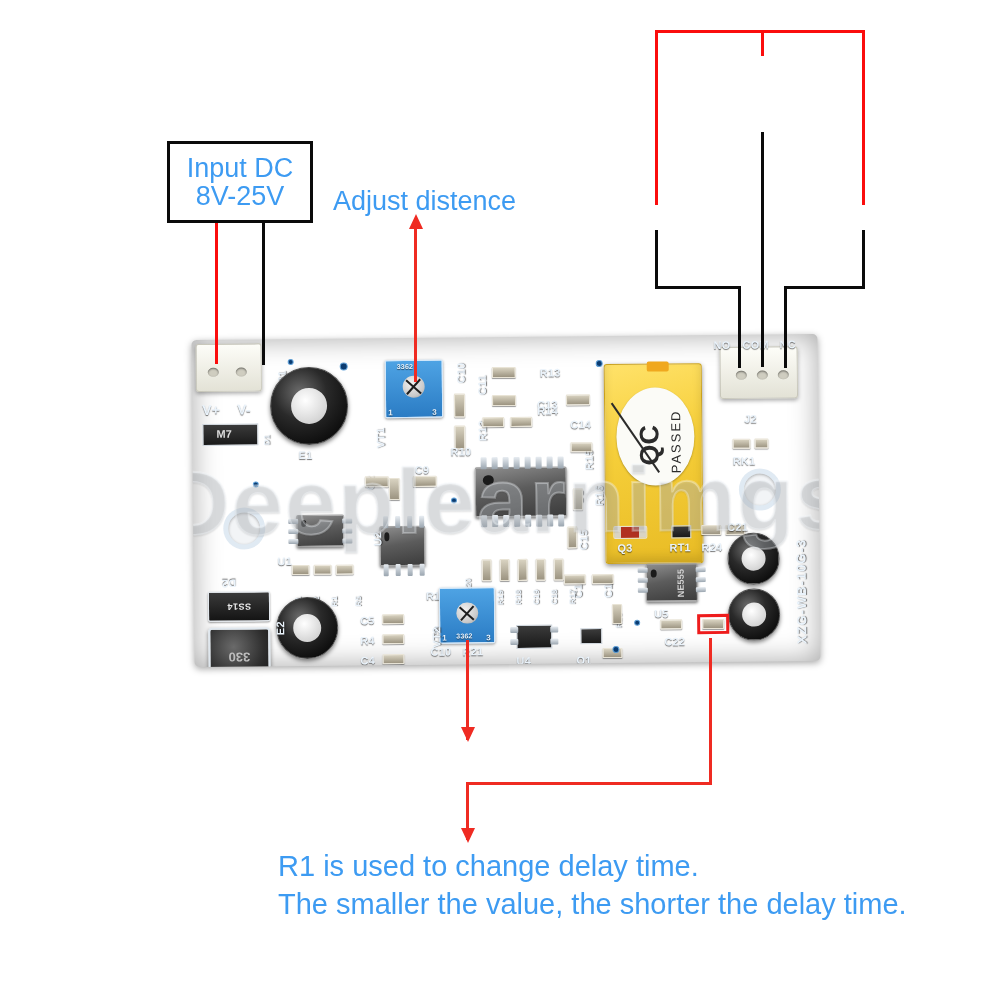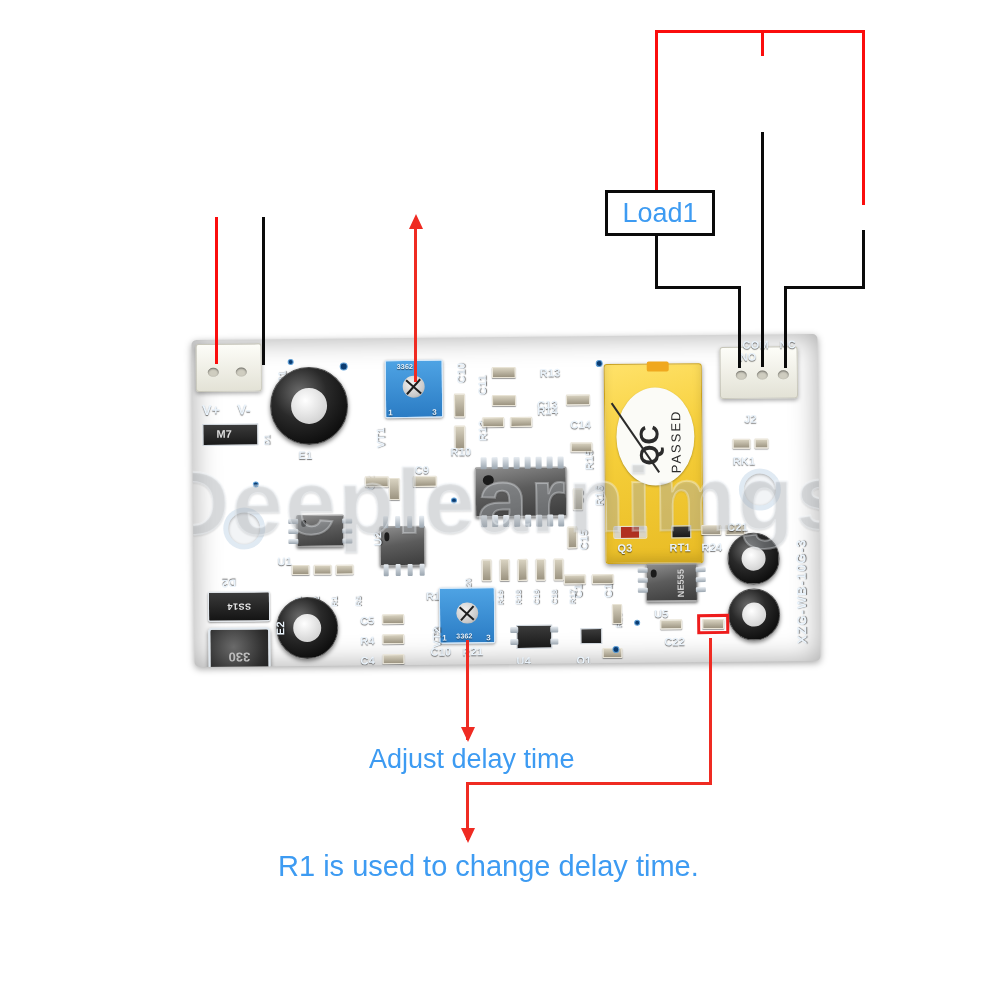--- a/index.html
+++ b/index.html
@@ -136,47 +136,49 @@
 <div id="stage">
 
   <div class="wire rh" style="left:655px;top:30px;width:210px;"></div>
   <div class="wire rv" style="left:655px;top:30px;height:175px;"></div>
   <div class="wire rv" style="left:761px;top:30px;height:26px;"></div>
   <div class="wire rv" style="left:862px;top:30px;height:175px;"></div>
 
 
   <div class="wire wv" style="left:761px;top:132px;height:235px;"></div>
 
-  <div class="labelbox" style="left:605px;top:190px;width:104px;height:40px;font-size:27px;">
-    <span>Load1</span>
-  </div>
   <div class="wire wv" style="left:655px;top:230px;height:58px;"></div>
   <div class="wire wh" style="left:655px;top:286px;width:86px;"></div>
   <div class="wire wv" style="left:738px;top:286px;height:82px;"></div>
 
   <div class="wire wv" style="left:862px;top:230px;height:58px;"></div>
   <div class="wire wh" style="left:784px;top:286px;width:81px;"></div>
   <div class="wire wv" style="left:784px;top:286px;height:82px;"></div>
 
+  <div class="labelbox" style="left:167px;top:141px;width:140px;height:76px;font-size:27px;">
+    <span>Input DC</span>
+    <span>8V-25V</span>
+  </div>
   <div class="wire rv" style="left:215px;top:217px;height:147px;"></div>
   <div class="wire wv" style="left:262px;top:217px;height:148px;"></div>
 
+  <div class="bluetext" style="left:333px;top:186px;font-size:27px;">Adjust distence</div>
   <div class="arrowline" style="left:414px;top:227px;height:155px;"></div>
   <div class="arrowhead ah-up" style="left:409px;top:214px;"></div>
 
-  <div class="bluetext" style="left:369px;top:744px;font-size:27px;">Adjust delay time</div>
   <div class="arrowline" style="left:466px;top:640px;height:100px;"></div>
   <div class="arrowhead ah-down" style="left:461px;top:727px;"></div>
 
   <div class="arrowline" style="left:709px;top:638px;height:147px;"></div>
   <div class="arrowline" style="left:466px;top:782px;width:246px;height:3px;background:#ef2b22;"></div>
   <div class="arrowline" style="left:466px;top:782px;height:58px;"></div>
   <div class="arrowhead ah-down" style="left:461px;top:828px;"></div>
 
   <div class="bluetext" style="left:278px;top:850px;font-size:29px;">R1 is used to change delay time.</div>
+  <div class="bluetext" style="left:278px;top:888px;font-size:29px;">The smaller the value, the shorter the delay time.</div>
 
   <div id="pcb">
 
     <div class="conn" style="left:4px;top:4px;width:66px;height:48px;"></div>
     <div class="connhole" style="left:16px;top:28px;width:11px;height:9px;"></div>
     <div class="connhole" style="left:44px;top:28px;width:11px;height:9px;"></div>
     <div class="silk silk-md rot90" style="left:84px;top:44px;">J1</div>
     <div class="silk silk-lg" style="left:10px;top:62px;">V+</div>
     <div class="silk silk-lg" style="left:45px;top:62px;">V-</div>
 
@@ -370,21 +372,21 @@
     <div class="silk silk-md" style="left:470px;top:300px;">C22</div>
     <div class="smd" style="left:466px;top:284px;width:22px;height:10px;"></div>
     <div class="smd" style="left:508px;top:284px;width:22px;height:10px;"></div>
     <div class="hlbox" style="left:503px;top:279px;width:32px;height:20px;"></div>
     <div class="silk silk-md" style="left:504px;top:302px;"></div>
 
     <div class="conn" style="left:528px;top:12px;width:78px;height:52px;"></div>
     <div class="connhole" style="left:544px;top:36px;width:11px;height:9px;"></div>
     <div class="connhole" style="left:565px;top:36px;width:11px;height:9px;"></div>
     <div class="connhole" style="left:586px;top:36px;width:11px;height:9px;"></div>
-    <div class="silk silk-md" style="left:522px;top:16px;margin-left:26px;">NO</div>
+    <div class="silk silk-md" style="left:522px;top:4px;">NO</div>
     <div class="silk silk-md" style="left:551px;top:4px;">COM</div>
     <div class="silk silk-md" style="left:588px;top:4px;">NC</div>
     <div class="silk silk-md" style="left:552px;top:78px;">J2</div>
 
     <div class="smd" style="left:540px;top:104px;width:18px;height:10px;"></div>
     <div class="smd" style="left:562px;top:104px;width:14px;height:10px;"></div>
     <div class="silk silk-md" style="left:540px;top:120px;">RK1</div>
 
     <div class="silk rot90" style="left:600px;top:310px;font-size:13px;letter-spacing:1px;">XZG-WB-10G-3</div>
 

